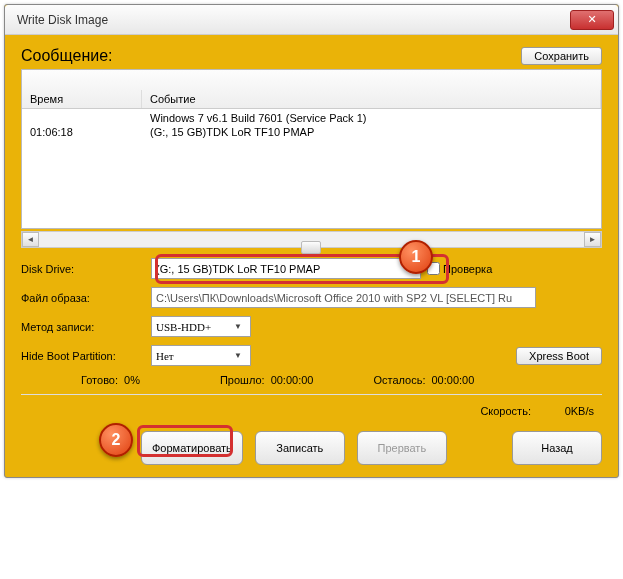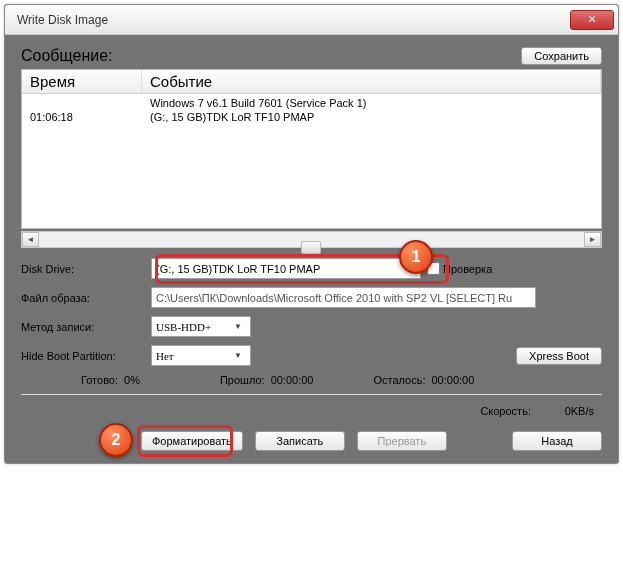--- a/index.html
+++ b/index.html
@@ -1,28 +1,28 @@
 <!DOCTYPE html>
 <html><head>
 <meta charset="utf-8">
 <style>
 * { box-sizing: border-box; margin: 0; padding: 0; }
 body { font-family: "Segoe UI", Tahoma, sans-serif; font-size: 11px; background: #fff; width: 623px; height: 579px; position: relative; }
-.outer { border: 1px solid #888; border-radius: 3px; margin: 4px; background: #737373; box-shadow: 0 0 3px rgba(0,0,0,0.2); }
+.outer { border: 1px solid #888; border-radius: 3px; margin: 4px; background: #eab308; box-shadow: 0 0 3px rgba(0,0,0,0.2); }
 .titlebar { height: 30px; background: linear-gradient(#fdfdfd, #e8e8e8); border-bottom: 1px solid #ccc; display: flex; align-items: center; padding: 0 4px 0 12px; border-radius: 3px 3px 0 0; }
 .titlebar-text { flex: 1; font-size: 12px; color: #333; }
 .close-btn { width: 44px; height: 20px; background: linear-gradient(#e07070, #c83030); border: 1px solid #a02020; border-radius: 3px; color: #fff; display: flex; align-items: center; justify-content: center; font-size: 11px; cursor: pointer; }
 .content { padding: 12px 16px; }
 .msg-row { display: flex; align-items: center; margin-bottom: 4px; }
 .msg-label { flex: 1; font-size: 16px; }
 .btn { background: linear-gradient(#fdfdfd, #e5e5e5); border: 1px solid #999; border-radius: 3px; padding: 2px 12px; font-size: 11px; cursor: pointer; min-width: 80px; text-align: center; }
 .btn.disabled { color: #999; }
 .log-box { border: 1px solid #bbb; background: #fff; height: 160px; margin-bottom: 2px; }
 .log-header { display: flex; background: linear-gradient(#fdfdfd, #eee); border-bottom: 1px solid #ccc; }
-.log-header > div { padding: 3px 8px; border-right: 1px solid #ddd; font-size: 15px; }
+.log-header > div { padding: 3px 8px; border-right: 1px solid #ddd; font-size: 11px; margin-top: 20px; }
 .col-time { width: 120px; }
 .col-event { flex: 1; }
 .log-body { padding: 2px 0; }
 .log-row { display: flex; padding: 1px 0; }
 .log-row .c1 { width: 120px; padding-left: 8px; }
 .log-row .c2 { flex: 1; padding-left: 8px; }
 .scrollbar { height: 17px; background: #f0f0f0; border: 1px solid #ccc; display: flex; align-items: center; margin-bottom: 10px; }
 .sb-arrow { width: 17px; height: 15px; background: linear-gradient(#fdfdfd,#e0e0e0); border: 1px solid #bbb; display: flex; align-items: center; justify-content: center; font-size: 8px; color: #555; }
 .sb-track { flex: 1; position: relative; }
 .sb-thumb { position: absolute; left: 48%; width: 20px; height: 13px; top: 1px; background: linear-gradient(#fdfdfd,#d8d8d8); border: 1px solid #bbb; border-radius: 2px; }
@@ -42,21 +42,21 @@
 .badge { position: absolute; width: 34px; height: 34px; border-radius: 50%; background: radial-gradient(circle at 35% 30%, #ff9060, #e04010); border: 2px solid #b02000; color: #fff; font-weight: bold; font-size: 16px; display: flex; align-items: center; justify-content: center; box-shadow: 0 2px 4px rgba(0,0,0,0.4); z-index: 10; }
 .b1 { left: 378px; top: -18px; }
 .b2 { left: 78px; top: -8px; }
 .status-row { display: flex; align-items: center; margin-bottom: 8px; }
 .status-row > div { display: flex; align-items: center; }
 .sl { padding-right: 6px; }
 .sv { padding-right: 30px; }
 hr { border: none; border-top: 1px solid #ddd; margin: 6px 0 10px 0; }
 .speed-row { text-align: right; padding-right: 8px; margin-bottom: 14px; }
 .btn-row { display: flex; gap: 12px; align-items: center; position: relative; padding-left: 120px; }
-.btn-row .btn { min-width: 90px; padding: 3px 10px; }
+.btn-row .btn { min-width: 90px; padding: 10px 10px; border-radius: 6px; }
 </style>
 </head>
 <body>
 
 <div class="outer">
   <div class="titlebar">
     <div class="titlebar-text">Write Disk Image</div>
     <div class="close-btn">
       <span>✕</span>
     </div>

